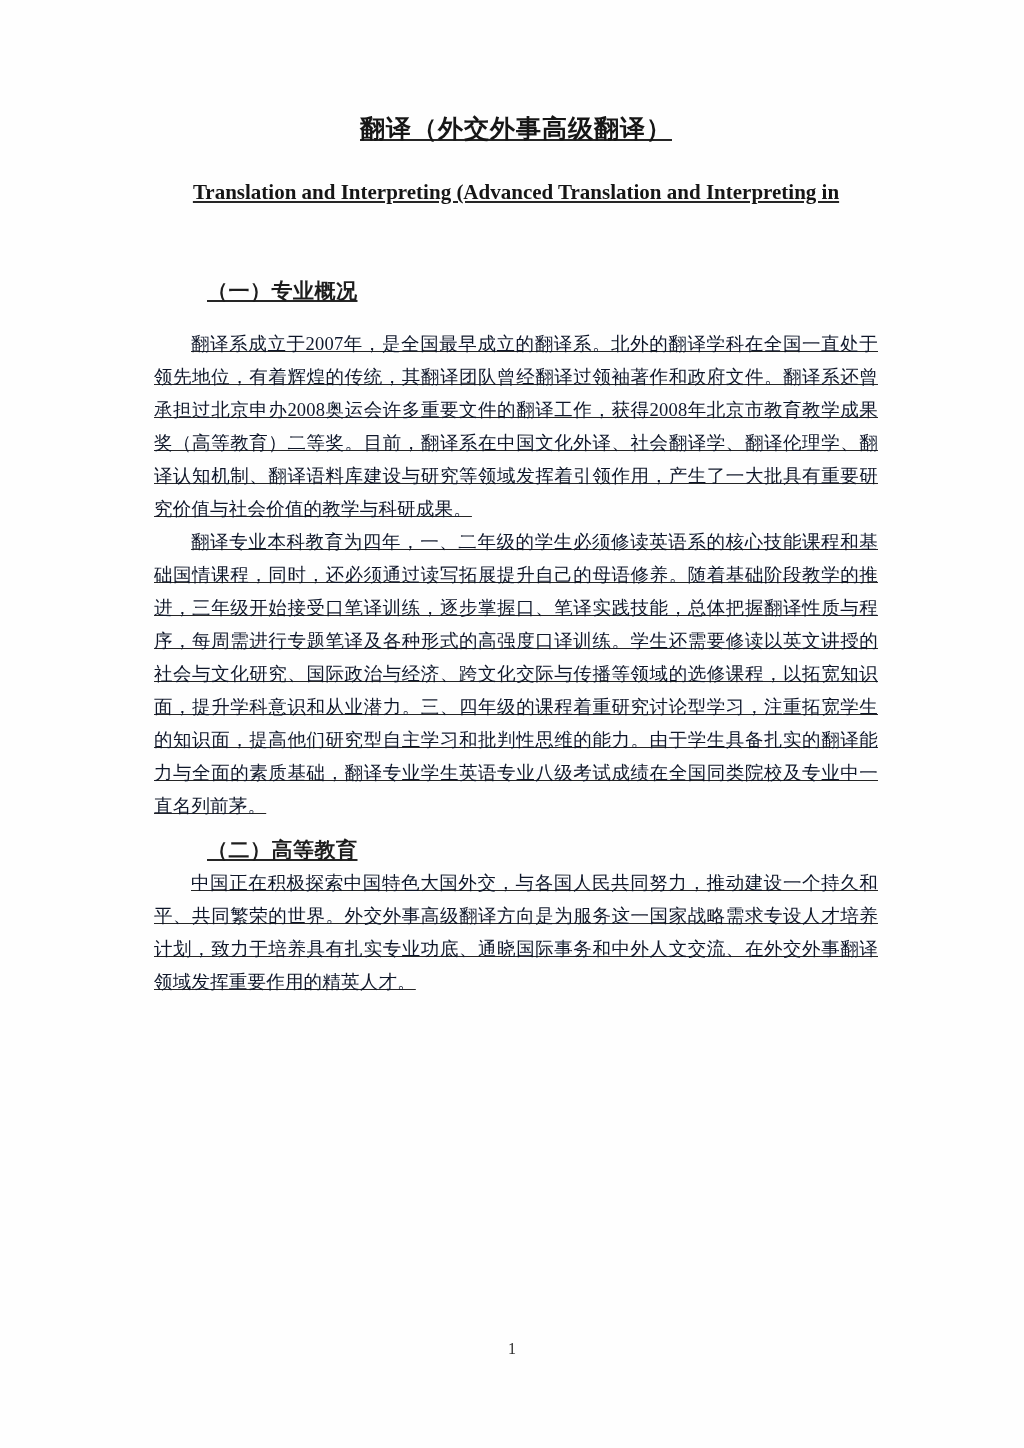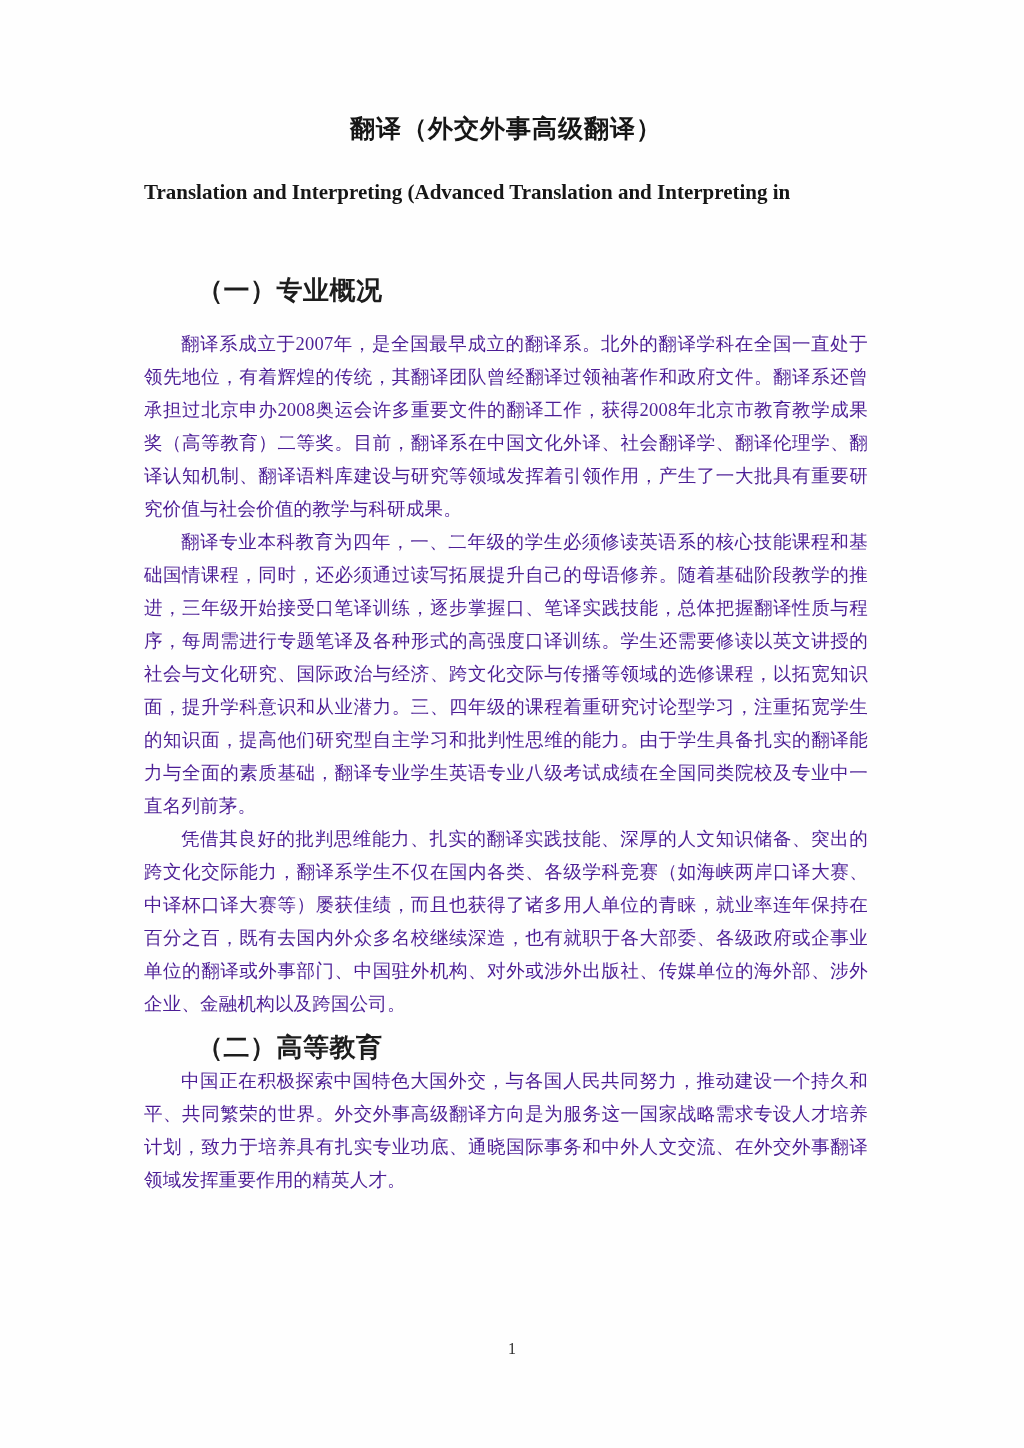--- a/index.html
+++ b/index.html
@@ -11,59 +11,60 @@
     position: relative;
     width: 1024px;
     height: 1448px;
     background: #fefefe;
     overflow: hidden;
     font-family: "Liberation Serif", "DejaVu Serif", serif;
     color: #262626;
   }
   .content {
     position: absolute;
-    left: 144px;
+    left: 154px;
     top: 0;
     width: 724px;
+    text-decoration: underline;
   }
   .title-cn {
     margin: 110px 0 0 0;
     text-align: center;
     font-size: 25px;
     line-height: 38px;
     font-weight: bold;
     color: #161616;
     letter-spacing: 1px;
   }
   .title-en {
     margin: 26px 0 0 0;
-    text-align: left;
+    text-align: center;
     font-size: 21px;
     line-height: 36px;
     font-weight: bold;
     color: #161616;
   }
   .section-heading {
-    font-size: 26px;
+    font-size: 21px;
     line-height: 34px;
     font-weight: bold;
     color: #1d1d1d;
     padding-left: 53px;
     letter-spacing: 0.5px;
   }
   .heading-1 { margin: 64px 0 0 0; }
   .heading-2 { margin: 10px 0 0 0; }
   .para {
     margin: 0;
     font-size: 18.5px;
     line-height: 33px;
     text-align: justify;
     text-justify: inter-character;
     text-indent: 2em;
-    color: #4c1d95;
+    color: #0f172a;
     letter-spacing: 0.2px;
   }
   .para-first { margin-top: 20px; }
   .para-after-heading { }
   .page-number {
     position: absolute;
     left: 0;
     top: 1338px;
     width: 1024px;
     text-align: center;
@@ -85,21 +86,20 @@
       <span>Translation and Interpreting (Advanced Translation and Interpreting in</span><br>
     </h2>
 
     <h3 class="section-heading heading-1">（一）专业概况</h3>
 
     <p class="para para-first">翻译系成立于2007年，是全国最早成立的翻译系。北外的翻译学科在全国一直处于领先地位，有着辉煌的传统，其翻译团队曾经翻译过领袖著作和政府文件。翻译系还曾承担过北京申办2008奥运会许多重要文件的翻译工作，获得2008年北京市教育教学成果奖（高等教育）二等奖。目前，翻译系在中国文化外译、社会翻译学、翻译伦理学、翻译认知机制、翻译语料库建设与研究等领域发挥着引领作用，产生了一大批具有重要研究价值与社会价值的教学与科研成果。</p>
 
     <p class="para">翻译专业本科教育为四年，一、二年级的学生必须修读英语系的核心技能课程和基础国情课程，同时，还必须通过读写拓展提升自己的母语修养。随着基础阶段教学的推进，三年级开始接受口笔译训练，逐步掌握口、笔译实践技能，总体把握翻译性质与程序，每周需进行专题笔译及各种形式的高强度口译训练。学生还需要修读以英文讲授的社会与文化研究、国际政治与经济、跨文化交际与传播等领域的选修课程，以拓宽知识面，提升学科意识和从业潜力。三、四年级的课程着重研究讨论型学习，注重拓宽学生的知识面，提高他们研究型自主学习和批判性思维的能力。由于学生具备扎实的翻译能力与全面的素质基础，翻译专业学生英语专业八级考试成绩在全国同类院校及专业中一直名列前茅。</p>
 
 
-    <p class="para">凭借其良好的批判思维能力、扎实的翻译实践技能、深厚的人文知识储备、突出的跨文化交际能力，翻译系学生不仅在国内各类、各级学科竞赛（如海峡两岸口译大赛、中译杯口译大赛等）屡获佳绩，而且也获得了诸多用人单位的青睐，就业率连年保持在百分之百，既有去国内外众多名校继续深造，也有就职于各大部委、各级政府或企事业单位的翻译或外事部门、中国驻外机构、对外或涉外出版社、传媒单位的海外部、涉外企业、金融机构以及跨国公司。</p>
 
     <h3 class="section-heading heading-2">（二）高等教育</h3>
 
     <p class="para para-after-heading">中国正在积极探索中国特色大国外交，与各国人民共同努力，推动建设一个持久和平、共同繁荣的世界。外交外事高级翻译方向是为服务这一国家战略需求专设人才培养计划，致力于培养具有扎实专业功底、通晓国际事务和中外人文交流、在外交外事翻译领域发挥重要作用的精英人才。</p>
 
   </div>
 
   <div class="page-number">1</div>
 </div>
 

